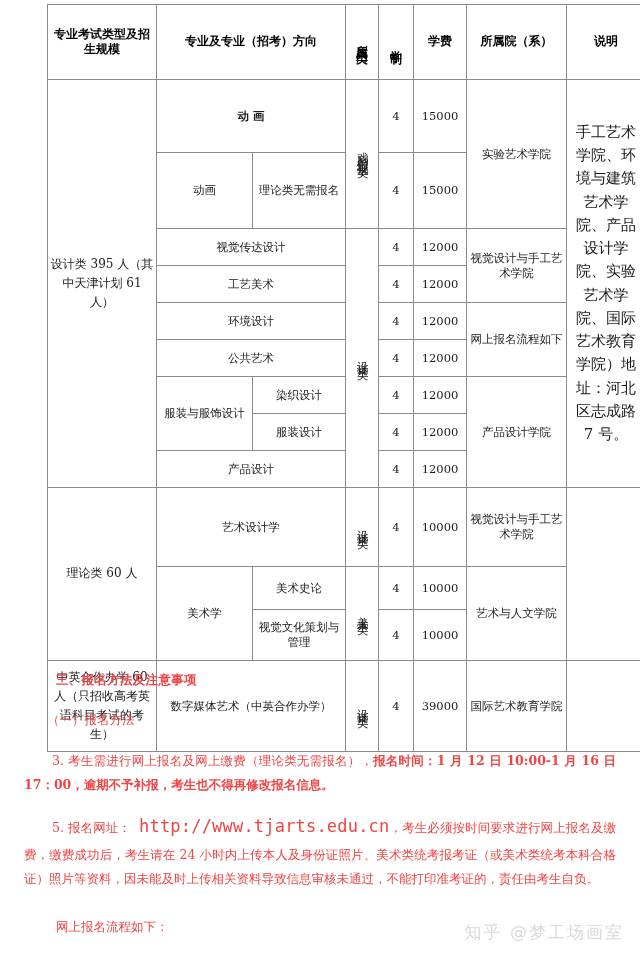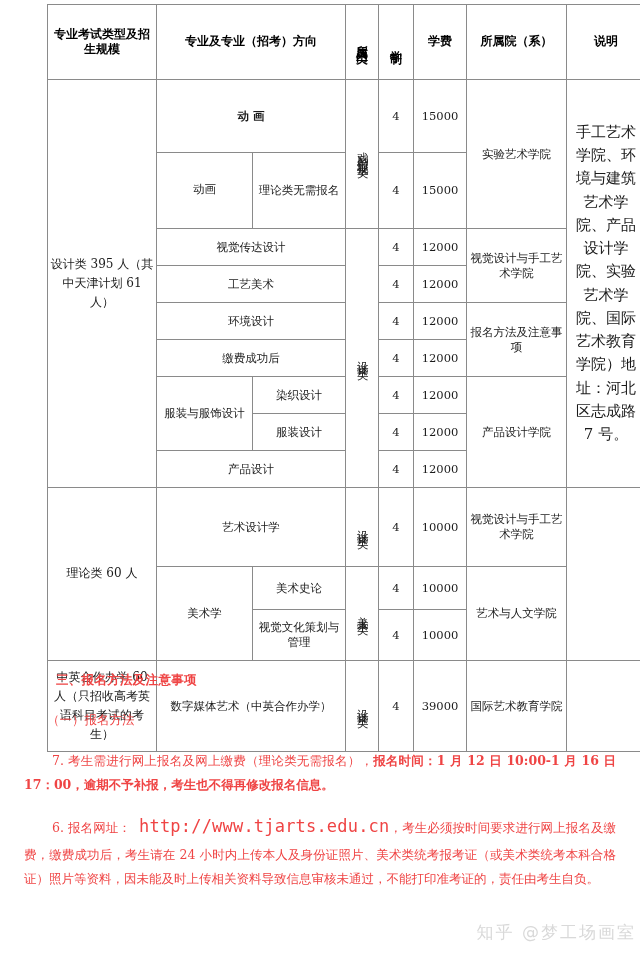--- a/index.html
+++ b/index.html
@@ -115,21 +115,21 @@
   .b { font-weight: bold; }
   .url {
     font-family: "DejaVu Sans Mono", "Liberation Mono", monospace;
     font-size: 17px;
     letter-spacing: 0.2px;
   }
 
   
   .watermark {
     position: absolute;
-    right: 4px;
+    right: 16px;
     bottom: 14px;
     font-size: 17px;
     color: #d9d9d9;
     letter-spacing: 2px;
     font-family: "DejaVu Sans", "Liberation Sans", sans-serif;
     user-select: none;
   }
 </style>
 </head>
 <body>
@@ -165,21 +165,21 @@
           <td class="cell-big" rowspan="9">设计类 395 人（其中天津计划 61 人）</td>
           <td colspan="2" style="height:70px;font-weight:bold;">动   画</td>
           <td rowspan="2"><span class="vert">戏剧与影视学类</span></td>
           <td class="num">4</td>
           <td class="num">15000</td>
           <td rowspan="2">实验艺术学院</td>
           <td class="cell-note" rowspan="9">手工艺术学院、环境与建筑艺术学院、产品设计学院、实验艺术学院、国际艺术教育学院）地址：河北区志成路 7 号。</td>
         </tr>
 
         <tr>
-          <td style="height:73px;font-family:Liberation Mono, monospace;">动画</td>
+          <td style="height:73px;">动画</td>
           <td>理论类无需报名</td>
           <td class="num">4</td>
           <td class="num">15000</td>
         </tr>
 
         <tr class="row-h34">
           <td colspan="2">视觉传达设计</td>
           <td rowspan="7"><span class="vert">设计学类</span></td>
           <td class="num">4</td>
           <td class="num">12000</td>
@@ -189,25 +189,25 @@
         <tr class="row-h34">
           <td colspan="2">工艺美术</td>
           <td class="num">4</td>
           <td class="num">12000</td>
         </tr>
 
         <tr class="row-h34">
           <td colspan="2">环境设计</td>
           <td class="num">4</td>
           <td class="num">12000</td>
-          <td rowspan="2">报名方法及注意事项</td>
-        </tr>
-
-        <tr class="row-h34">
-          <td colspan="2">缴费成功后</td>
+          <td rowspan="2">网上报名流程如下</td>
+        </tr>
+
+        <tr class="row-h34">
+          <td colspan="2">公共艺术</td>
           <td class="num">4</td>
           <td class="num">12000</td>
         </tr>
 
         <tr class="row-h34">
           <td rowspan="2">服装与服饰设计</td>
           <td>染织设计</td>
           <td class="num">4</td>
           <td class="num">12000</td>
           <td rowspan="3">产品设计学院</td>
@@ -263,22 +263,23 @@
       </tbody>
     </table>
   </div>
 
   <div class="body-text">
 
     <div class="h-sec">三、报名方法及注意事项</div>
 
     <div class="p-sub">（一）报名方法</div>
 
-    <p class="p-num"><span>7. 考生需进行网上报名及网上缴费（理论类无需报名），</span><span class="b">报名时间：1 月 12 日 10:00-1 月 16 日 17：00，逾期不予补报，考生也不得再修改报名信息。</span></p>
-
-    <p class="p-num"><span>6. 报名网址：</span>&nbsp;&nbsp;<span class="url">http://www.tjarts.edu.cn</span><span>，考生必须按时间要求进行网上报名及缴费，缴费成功后，考生请在 24 小时内上传本人及身份证照片、美术类统考报考证（或美术类统考本科合格证）照片等资料，因未能及时上传相关资料导致信息审核未通过，不能打印准考证的，责任由考生自负。</span></p>
-
+    <p class="p-num"><span>3. 考生需进行网上报名及网上缴费（理论类无需报名），</span><span class="b">报名时间：1 月 12 日 10:00-1 月 16 日 17：00，逾期不予补报，考生也不得再修改报名信息。</span></p>
+
+    <p class="p-num"><span>5. 报名网址：</span>&nbsp;&nbsp;<span class="url">http://www.tjarts.edu.cn</span><span>，考生必须按时间要求进行网上报名及缴费，缴费成功后，考生请在 24 小时内上传本人及身份证照片、美术类统考报考证（或美术类统考本科合格证）照片等资料，因未能及时上传相关资料导致信息审核未通过，不能打印准考证的，责任由考生自负。</span></p>
+
+    <div class="p-last">网上报名流程如下：</div>
 
   </div>
 
   <div class="watermark">知乎 @梦工场画室</div>
 
 </div>
 
 </body></html>

